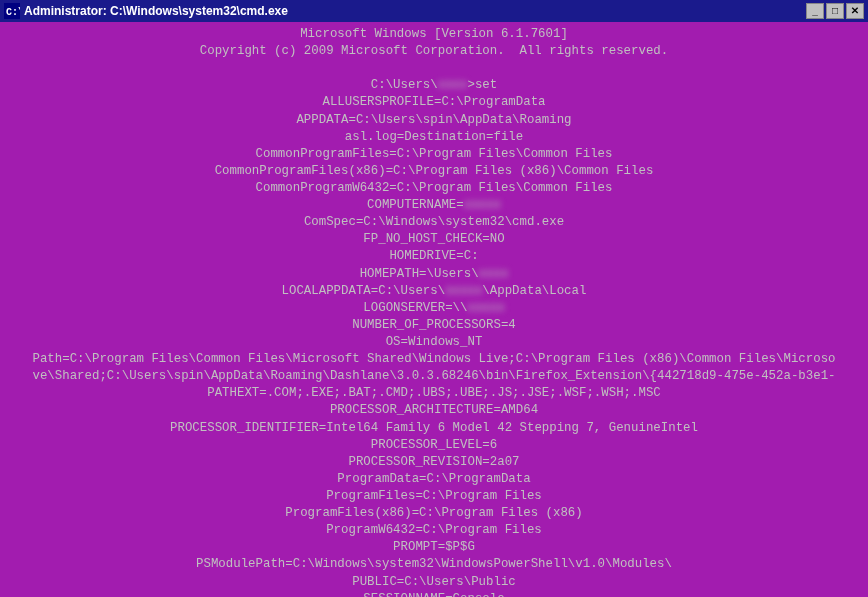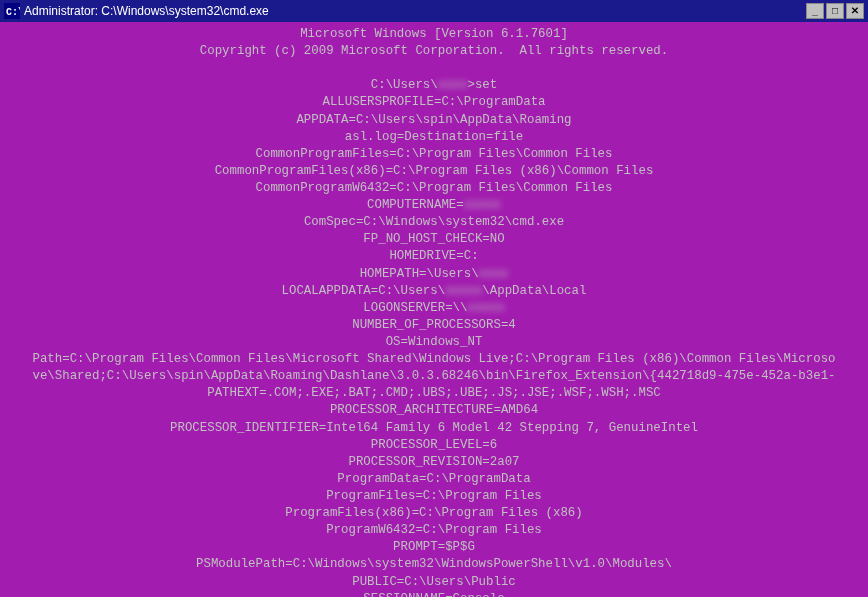--- a/index.html
+++ b/index.html
@@ -27,21 +27,21 @@
       height: 16px;
       margin-right: 4px;
       flex-shrink: 0;
     }
 
     .title-bar-text {
       flex: 1;
       color: white;
       font-family: Arial, sans-serif;
       font-size: 12px;
-      font-weight: normal;
+      font-weight: bold;
     }
 
     .title-bar-buttons {
       display: flex;
       gap: 2px;
     }
 
     .title-btn {
       width: 18px;
       height: 16px;

